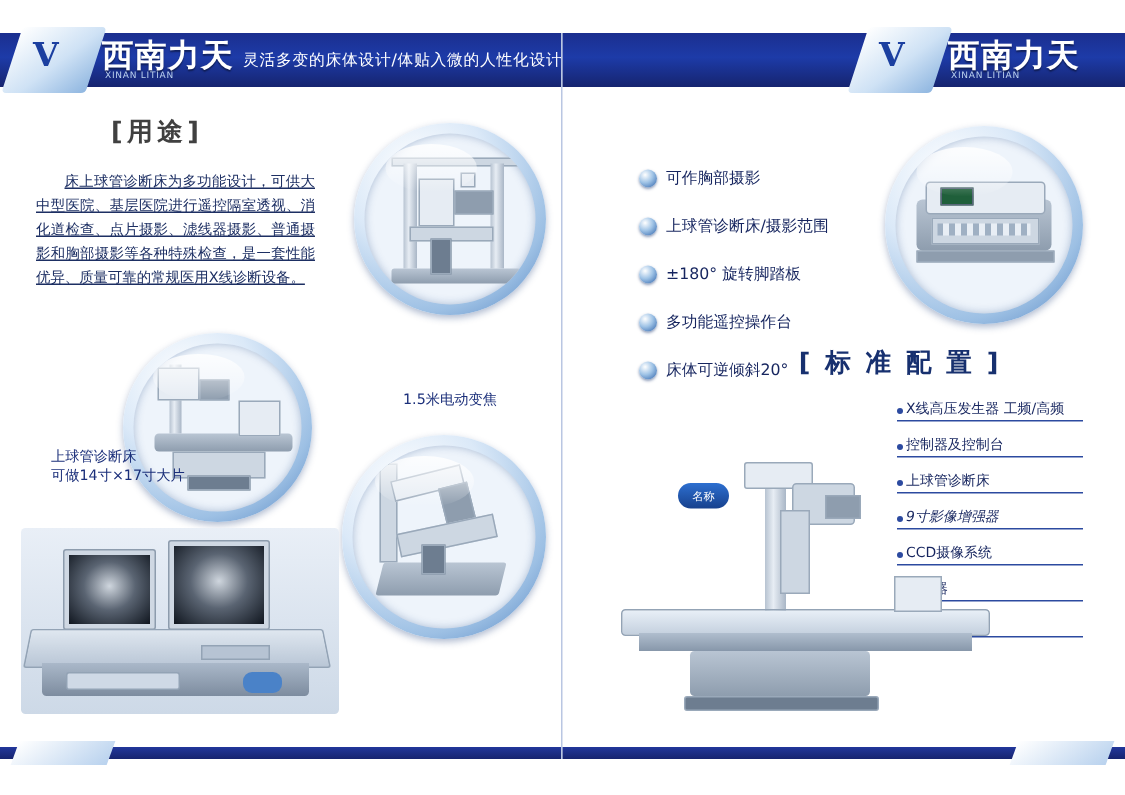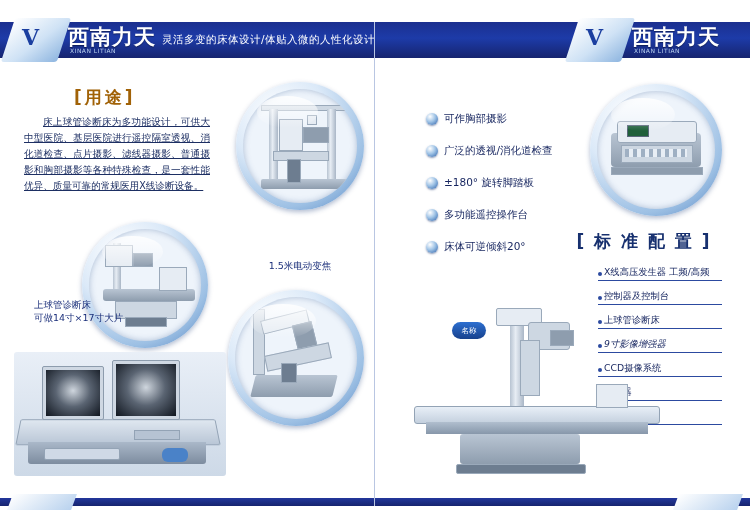--- a/index.html
+++ b/index.html
@@ -98,22 +98,22 @@
   .g-box{position:absolute;background:#cdd7e2;border:1px solid #9aa9ba;}
   .g-dark{background:#8e9dae;}
   .g-darker{background:#6d7d90;}
   .g-light{background:#e6ecf3;}
   .g-col{position:absolute;background:linear-gradient(90deg,#b7c3d1,#e7edf4 40%,#a9b6c6);}
   .g-base{position:absolute;background:linear-gradient(180deg,#b9c5d3,#8e9dae);border-radius:2px;}
   .g-screen{position:absolute;background:#243044;border:1px solid #59677a;}
 
   
   .usage-title{
-    position:absolute;left:74px;top:86px;
-    font-size:17px;color:#a16207;letter-spacing:3px;font-weight:bold;
+    position:absolute;left:74px;top:76px;
+    font-size:17px;color:#404040;letter-spacing:3px;font-weight:bold;
   }
   .usage-text{
     position:absolute;left:24px;top:114px;width:186px;
     font-size:9.6px;line-height:16px;color:#1d2f63;text-align:justify;
     text-indent:19px;
     text-decoration:underline;
   }
 
   
   .feat{
@@ -121,21 +121,21 @@
   }
   .feat .dot{
     position:absolute;left:-18px;top:1px;width:12px;height:12px;border-radius:50%;
     background:radial-gradient(circle at 34% 30%,#ffffff,#9fc3e6 45%,#2a5fa8 100%);
     box-shadow:0 1px 2px rgba(20,50,110,.5);
   }
 
   
   .cfg-title{
     position:absolute;left:600px;top:230px;transform:translateX(-50%);
-    font-size:17px;color:#17306f;font-weight:bold;letter-spacing:2px;white-space:nowrap;margin-left:44px;
+    font-size:17px;color:#17306f;font-weight:bold;letter-spacing:2px;white-space:nowrap;
   }
   .cfg-item{
     position:absolute;left:604px;font-size:9.3px;color:#16255f;white-space:nowrap;
     padding-bottom:3px;
   }
   .cfg-rule{
     position:absolute;left:598px;width:124px;height:1px;background:#2c4aa0;
   }
   .cfg-bullet{
     position:absolute;left:598px;width:4px;height:4px;border-radius:50%;background:#2c4aa0;
@@ -290,21 +290,21 @@
   </div>
 
   <div class="vline"></div>
 
   <div class="feat" style="top:112px;">
     <span class="dot"></span>
     <span>可作胸部摄影</span>
   </div>
   <div class="feat" style="top:144px;">
     <span class="dot"></span>
-    <span>广泛的透视/消化道检查</span>
+    <span>上球管诊断床/摄影范围</span>
   </div>
   <div class="feat" style="top:176px;">
     <span class="dot"></span>
     <span>±180°  旋转脚踏板</span>
   </div>
   <div class="feat" style="top:208px;">
     <span class="dot"></span>
     <span>多功能遥控操作台</span>
   </div>
   <div class="feat" style="top:240px;">

